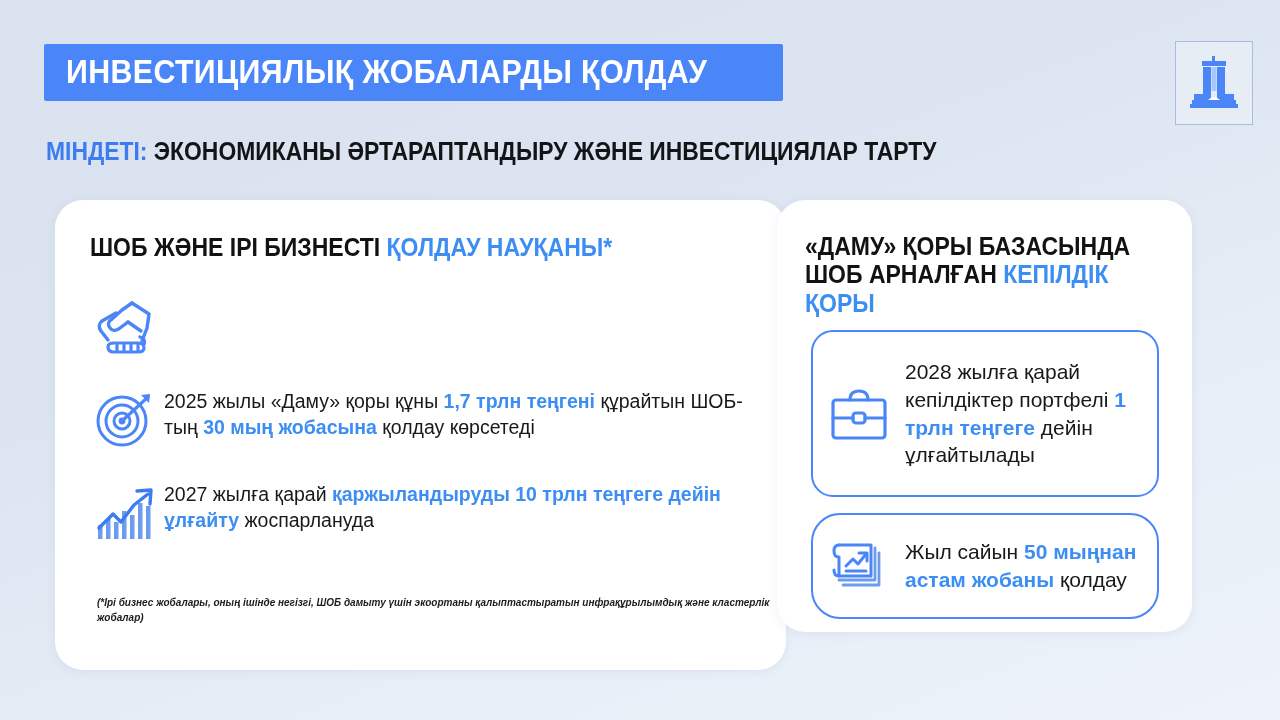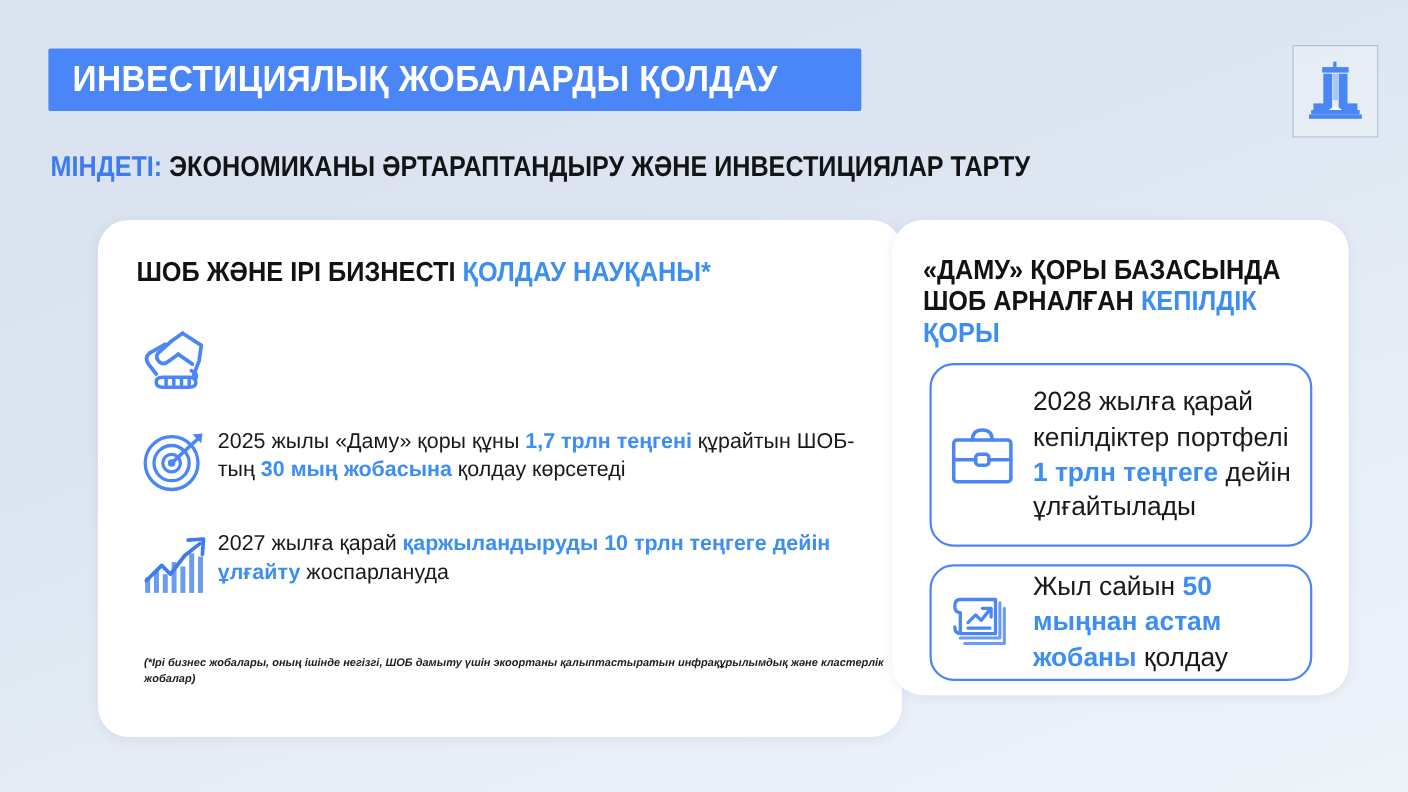--- a/index.html
+++ b/index.html
@@ -64,21 +64,20 @@
     align-items: center;
     justify-content: center;
   }
 
   
   .card {
     position: absolute;
     background: #ffffff;
     border-radius: 28px;
     box-shadow: 0 2px 10px rgba(90,120,170,0.10);
-    margin-left: 34px;
   }
   .card-left {
     left: 55px;
     top: 200px;
     width: 731px;
     height: 470px;
   }
   .card-right {
     left: 777px;
     top: 200px;
@@ -164,30 +163,31 @@
     left: 34px;
     top: 130px;
     width: 348px;
     height: 167px;
   }
   .inner-box-2 {
     left: 34px;
     top: 313px;
     width: 348px;
     height: 106px;
+    border-radius: 29px;
   }
   .box-icon {
     width: 92px;
     min-width: 92px;
     display: flex;
     align-items: center;
     justify-content: center;
   }
   .box-text {
-    font-size: 24px;
+    font-size: 21px;
     line-height: 1.32;
     color: #18191c;
     font-weight: 500;
   }
   .box-text .hl { color: #3d8ef2; font-weight: bold; }
 
   svg { display: block; }
 </style>
 </head>
 <body>

